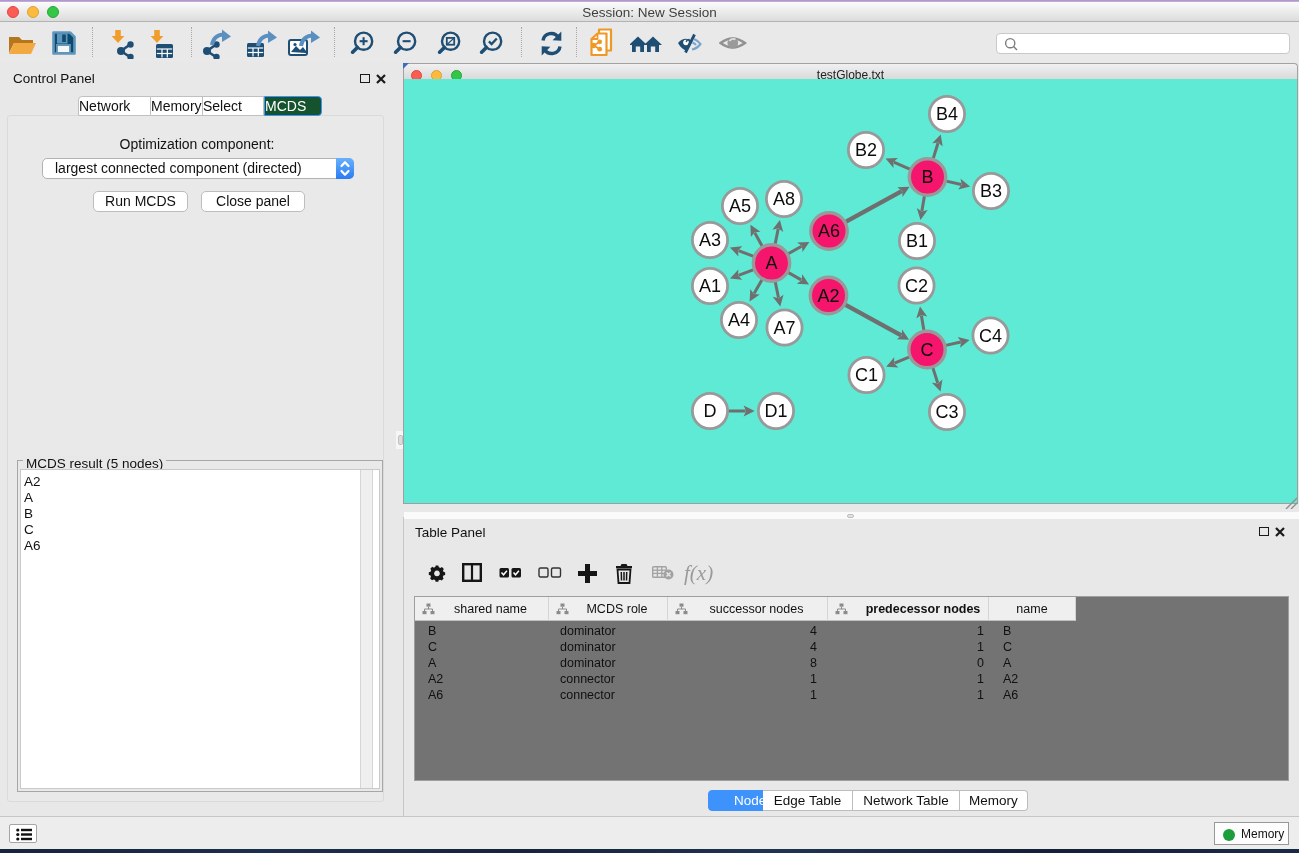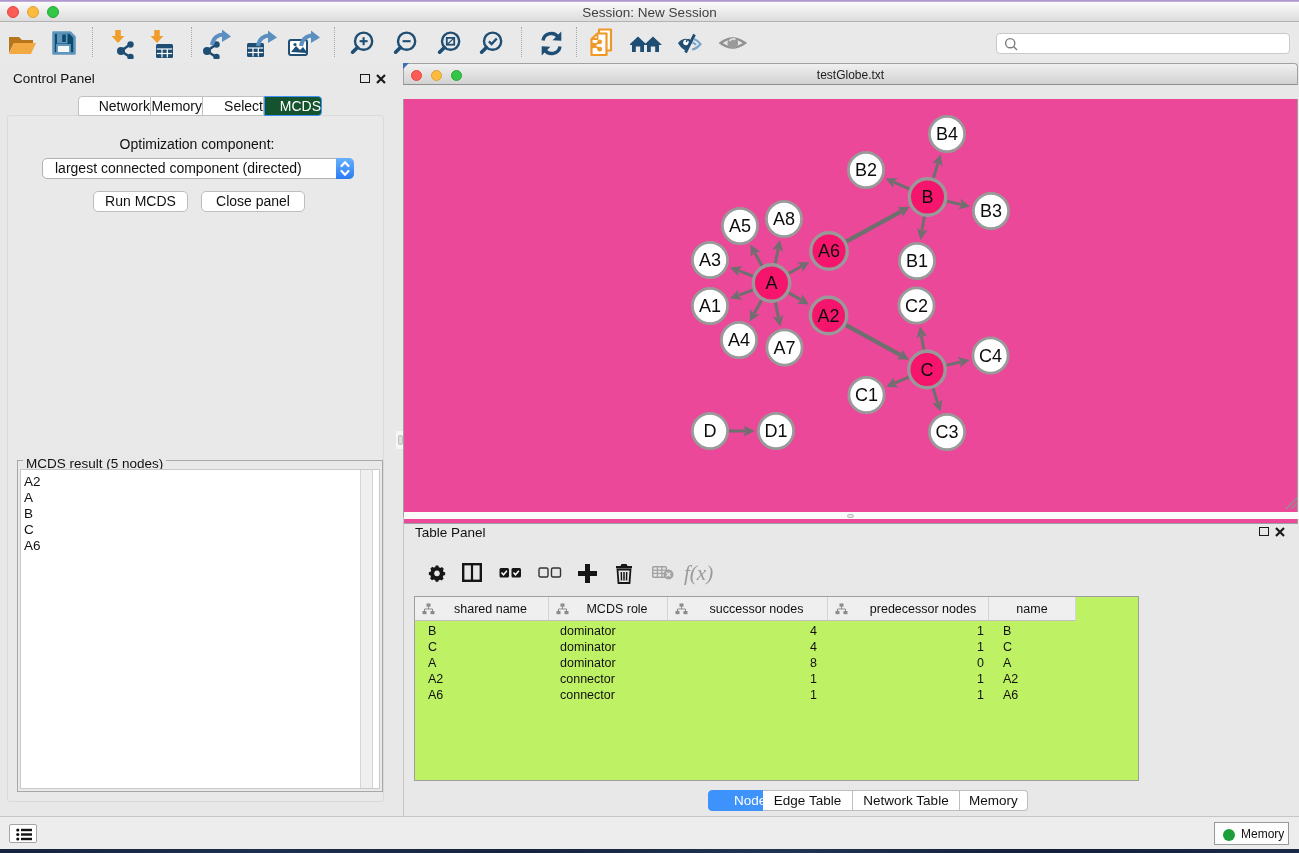--- a/index.html
+++ b/index.html
@@ -15,44 +15,44 @@
 .tl.y { left:26.5px; background:#fcbb3f; border:1px solid #dfa036; }
 .tl.g { left:46.5px; background:#33c748; border:1px solid #2aa436; }
 
 #toolbar { left:0; top:22px; width:1299px; height:40px; background:#e9e9e9; }
 .tsep { position:absolute; top:5px; height:30px; width:0; border-left:1px dotted #a9a9a9; }
 .ticon { position:absolute; }
 #search { position:absolute; left:996px; top:11px; width:294px; height:21px; background:#fff; border:1px solid #c9c9c9; border-radius:4px; }
 
 #cp-title { left:13px; top:71px; font-size:13.5px; color:#111; }
 .hdr-float { width:10px; height:9px; border:1.4px solid #1a1a1a; background:transparent; }
-.tab { position:absolute; top:96px; height:20px; background:#fff; border:1px solid #c0c0c0; font-size:14px; color:#111; text-align:right; line-height:18px; }
+.tab { position:absolute; top:96px; height:20px; background:#fff; border:1px solid #c0c0c0; font-size:14px; color:#111; text-align:left; line-height:18px; }
 .tab.sel { background:#14532d; border-color:#3e92fc; color:#fff; }
 #cp-panel { left:7px; top:115px; width:377px; height:687px; border:1px solid #dadada; border-radius:3px; background:#e9e9e9; }
 #opt-label { left:0px; top:136px; width:394px; text-align:center; font-size:14px; color:#111; }
 #dropdown { left:42px; top:158px; width:312px; height:21px; background:#fff; border:1px solid #b2b2b2; border-radius:5px; font-size:14px; color:#111; line-height:19px; padding-left:12px; }
 #dd-btn { position:absolute; right:-1px; top:-1px; width:18px; height:21px; border-radius:0 5px 5px 0; background:linear-gradient(#68b1fd,#2a7bf4); }
 .btn { position:absolute; top:191px; height:21px; background:#fff; border:1px solid #bdbdbd; border-radius:5px; font-size:14px; color:#111; text-align:center; line-height:19px; }
 #fieldset { left:17px; top:460px; width:366px; height:332px; border:1px solid #a7a7a7; }
 #fs-legend { left:23px; top:456px; background:#e8e8e8; padding:0 3px; font-size:13.5px; color:#111; }
 #fs-list { left:20px; top:469px; width:360px; height:320px; background:#fff; border:1px solid #c9c9c9; font-size:13.5px; color:#111; }
 #fs-list { padding-top:4px; } #fs-list .item { padding-left:3px; height:16px; line-height:16px; }
 #fs-scroll { position:absolute; right:6px; top:0; width:13px; height:318px; background:#efefef; border-left:1px solid #d5d5d5; border-right:1px solid #d5d5d5; }
 
 #netwin { left:403px; top:63px; width:895px; height:447px; }
 #net-titlebar { position:absolute; left:0; top:0; width:895px; height:22px; background:linear-gradient(#f0f0f0,#d2d2d2); border:1px solid #a2a2a2; border-bottom:1px solid #8e8e8e; border-radius:4px 4px 0 0; }
 #net-titlebar .title { position:absolute; left:0; right:0; top:3.5px; text-align:center; font-size:12px; color:#222222; }
 .tl2 { position:absolute; top:5.5px; width:11px; height:11px; border-radius:50%; }
-#net-canvas { position:absolute; left:0; top:36px; width:895px; height:425px; background:#ec4899; border:1px solid #9f9f9f; border-top:none; }
+#net-canvas { position:absolute; left:0; top:16px; width:895px; height:425px; background:#5eead4; border:1px solid #9f9f9f; border-top:none; }
 
 #vsplit-dot { left:398px; top:435px; width:5px; height:10px; background:#dcdcdc; border:1px solid #c0c0c0; border-radius:2px; }
 #hsplit-dot { left:847px; top:513.5px; width:7px; height:4.5px; background:#e2e2e2; border:1px solid #bfbfbf; border-radius:2px; }
 
 #tp-title { left:415px; top:525px; font-size:13.5px; color:#111; }
-#tbl { left:414px; top:596px; width:725px; height:185px; background:#bef264; border:1px solid #9e9e9e; }
+#tbl { left:414px; top:596px; width:875px; height:185px; background:#737373; border:1px solid #9e9e9e; }
 .th { position:absolute; top:0; height:24px; background:#efefef; border-right:1px solid #d4d4d4; border-bottom:1px solid #c0c0c0; font-size:12.5px; color:#111; }
 .th .lbl { position:absolute; left:0; right:0; top:5px; text-align:center; }
 .td { position:absolute; font-size:12.5px; color:#111; height:16px; line-height:16px; }
 .bt { position:absolute; top:790px; height:21px; background:#fff; border:1px solid #bdbdbd; font-size:13.5px; color:#111; text-align:center; line-height:19px; }
 .bt.sel { background:#3e92fc; border-color:#3e92fc; color:#fff; }
 
 #statusbar { left:0; top:816px; width:1299px; height:34px; background:#ededed; border-top:1px solid #c6c6c6; }
 #hambtn { left:9px; top:824px; width:28px; height:19px; background:#fff; border:1px solid #a5a5a5; border-radius:2px; }
 #membtn { left:1214px; top:822px; width:75px; height:23px; background:#fdfdfd; border:1px solid #989898; font-size:12px; color:#111; }
 #membtn .dot { position:absolute; left:8px; top:5.5px; width:12px; height:12px; border-radius:50%; background:#1e9e3a; }
@@ -415,21 +415,21 @@
       </svg>
       <div class="lbl" style="left:18px;">successor nodes</div>
     </div>
 <div class="th" style="left:413px;width:161px;">
       <svg style="position:absolute;left:7px;top:6px" width="13" height="12" viewBox="0 0 13 12">
         <rect x="4.5" y="0.5" width="4" height="3.2" fill="#8b8b8b"></rect>
         <rect x="0.5" y="8" width="4" height="3.2" fill="#8b8b8b"></rect>
         <rect x="8.5" y="8" width="4" height="3.2" fill="#8b8b8b"></rect>
         <path d="M6.5 4 v2 M2.5 8 v-2 h8 v2" stroke="#8b8b8b" stroke-width="1" fill="none"></path>
       </svg>
-      <div class="lbl" style="left:30px;">predecessor nodes</div>
+      <div class="lbl" style="left:30px;font-weight:bold;">predecessor nodes</div>
     </div>
 <div class="th" style="left:574px;width:87px;">
       <div class="lbl" style="left:0px;">name</div>
     </div>
   <div class="td" style="left:13px;top:26px;">B</div>
 <div class="td" style="left:145px;top:26px;">dominator</div>
 <div class="td" style="left:253px;top:26px;width:149px;text-align:right;">4</div>
 <div class="td" style="left:413px;top:26px;width:156px;text-align:right;">1</div>
 <div class="td" style="left:588px;top:26px;">B</div>
 <div class="td" style="left:13px;top:42px;">C</div>

